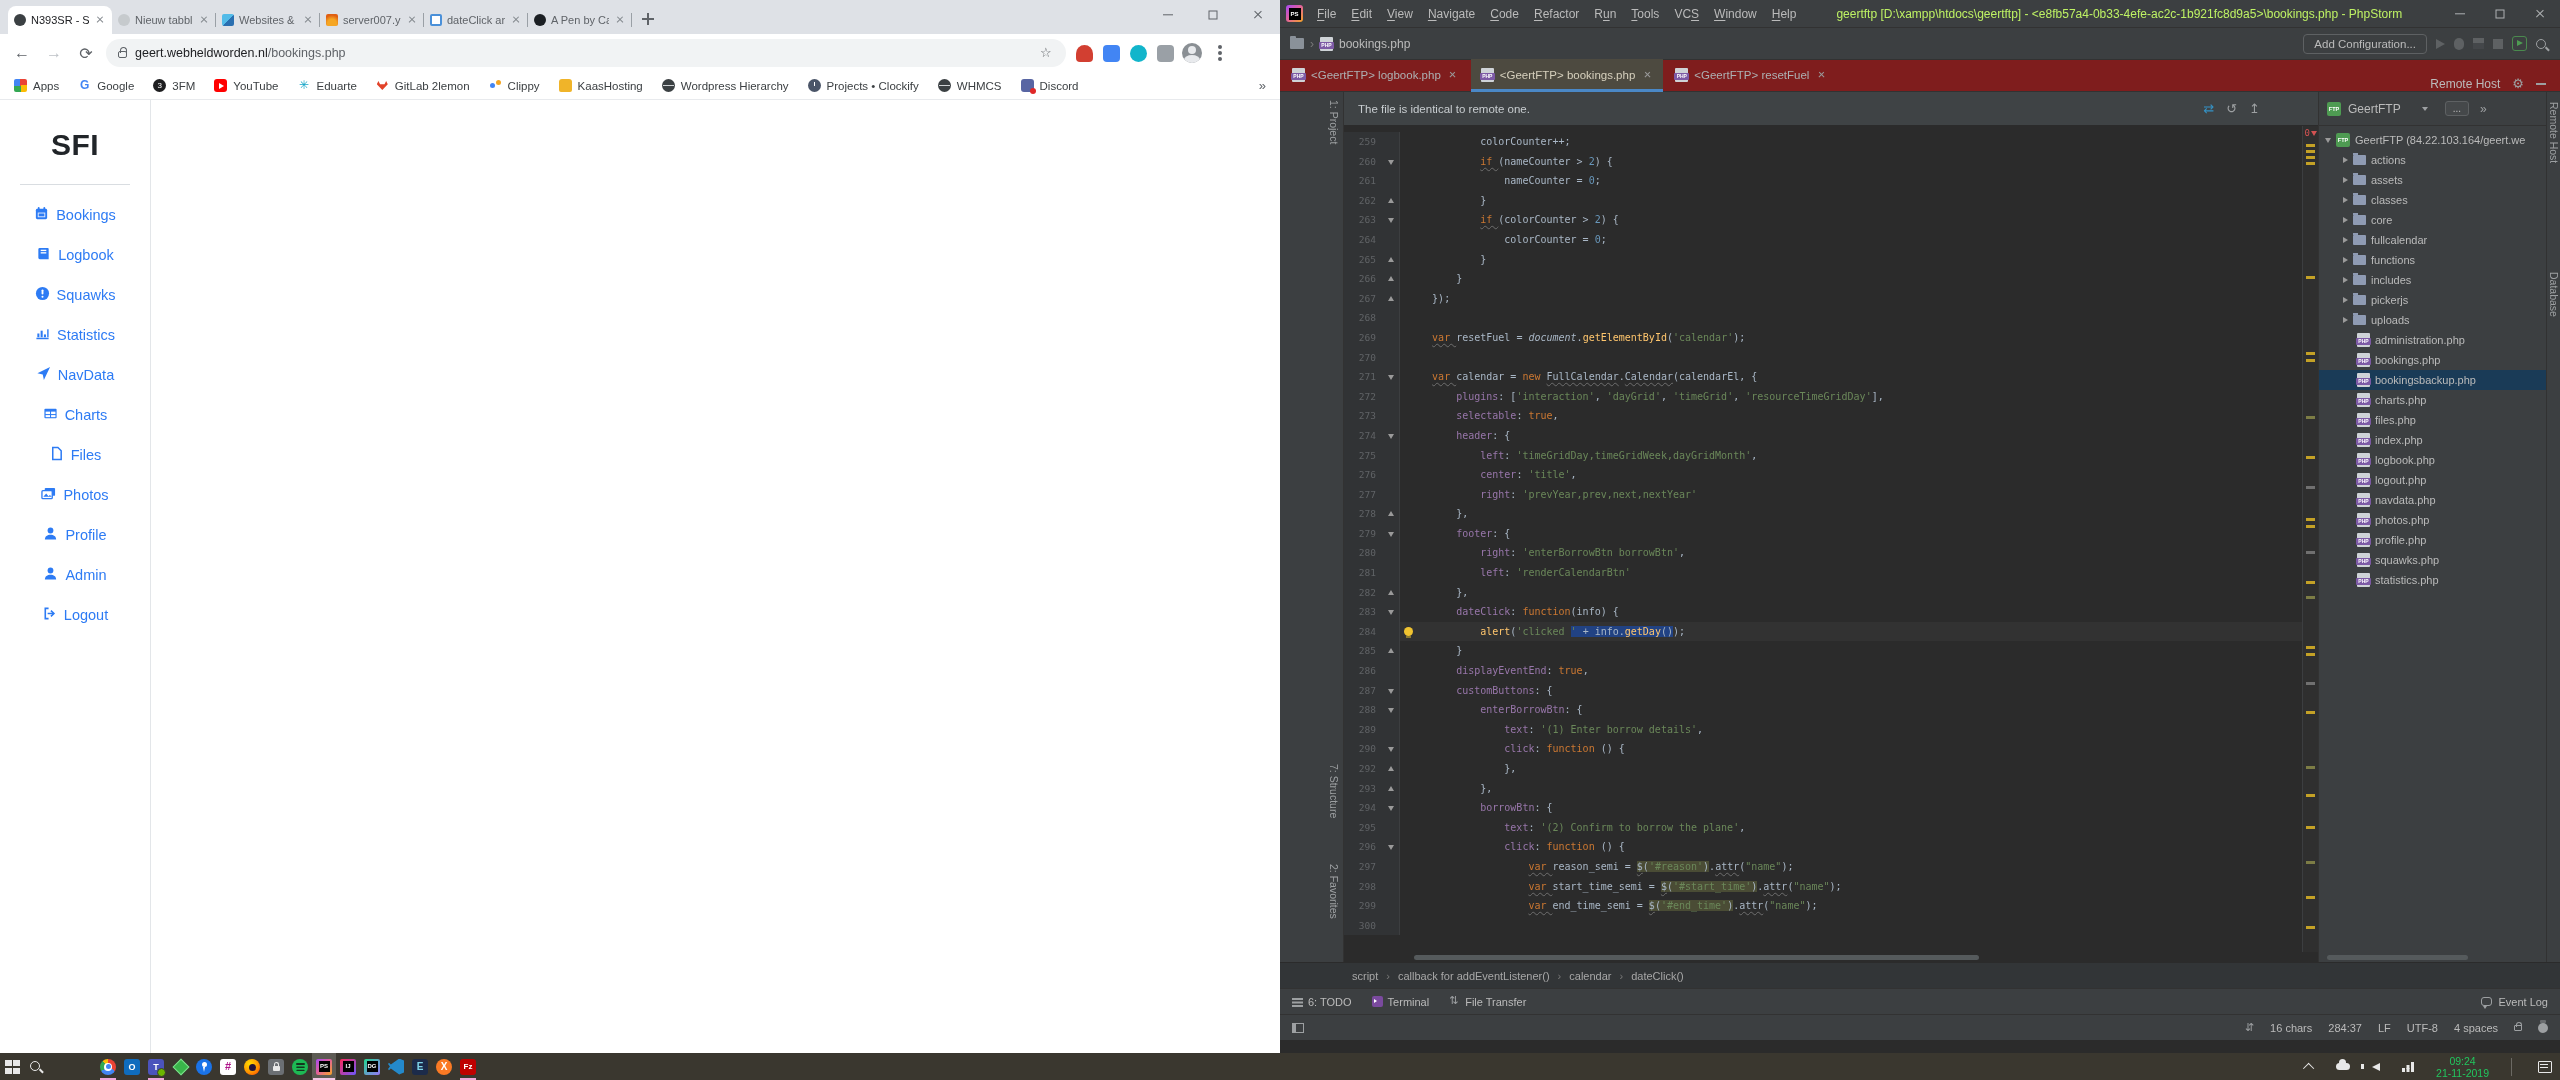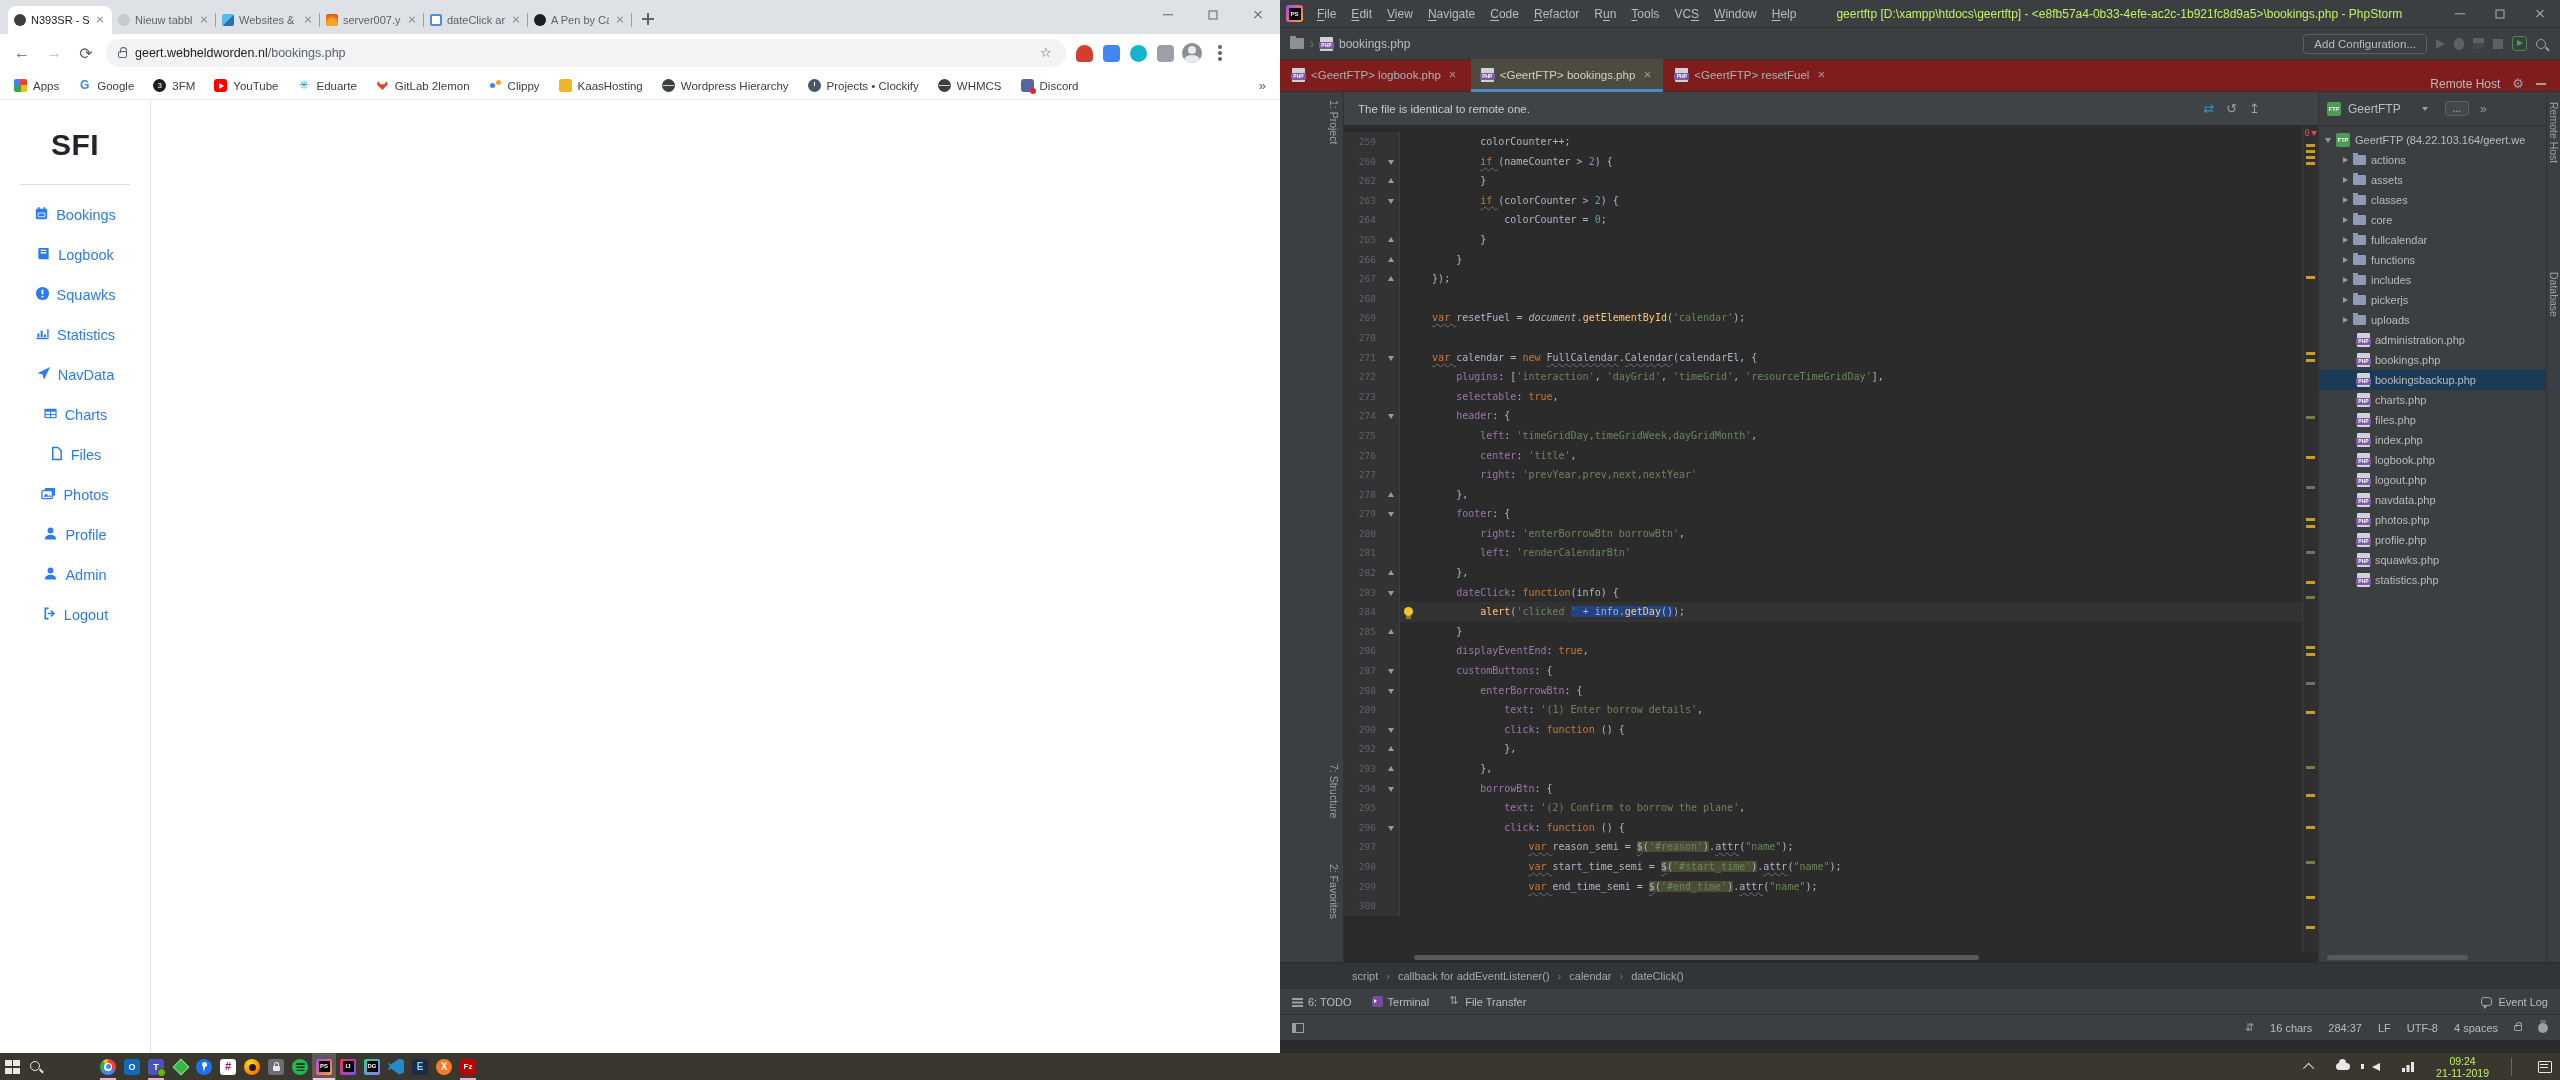--- a/index.html
+++ b/index.html
@@ -204,21 +204,21 @@
   .tb-firefox{border-radius:50%;background:radial-gradient(circle at 35% 30%,#ffdc00,#ff9500 55%,#ff3b00);} .tb-firefox::before{content:"";position:absolute;left:5px;top:5px;width:7px;height:7px;border-radius:50%;background:#20123a;}
   .tb-lock{background:#6b6f73;} .tb-lock::before{content:"";position:absolute;left:4.5px;top:7px;width:7px;height:5px;background:#e8e8e8;border-radius:1px;} .tb-lock::after{content:"";position:absolute;left:5.5px;top:3px;width:3.5px;height:4px;border:1.4px solid #e8e8e8;border-bottom:none;border-radius:3px 3px 0 0;}
   .tb-spotify{background:#1db954;border-radius:50%;} .tb-spotify::before{content:"";position:absolute;left:3.5px;top:4.5px;width:9px;height:1.7px;border-radius:2px;background:#14351e;box-shadow:0 3.2px 0 -0.2px #14351e,0 6.4px 0 -0.4px #14351e;}
   .tb-phpstorm{background:linear-gradient(135deg,#a649f5,#e05fa0 45%,#f5a623);border-radius:2px;} .tb-phpstorm::before{content:"PS";position:absolute;inset:2.5px;background:#000;font-size:6px;font-weight:bold;color:#fff;line-height:11px;}
   .tb-intellij{background:linear-gradient(135deg,#fe2857,#6b57ff);border-radius:2px;} .tb-intellij::before{content:"IJ";position:absolute;inset:2.5px;background:#000;font-size:6px;font-weight:bold;color:#fff;line-height:11px;}
   .tb-datagrip{background:linear-gradient(135deg,#22d88f,#9775f8);border-radius:2px;} .tb-datagrip::before{content:"DG";position:absolute;inset:2.5px;background:#000;font-size:6px;font-weight:bold;color:#fff;line-height:11px;}
   .tb-vscode{background:#2489ca;border-radius:0;clip-path:polygon(70% 0,100% 12%,100% 88%,70% 100%,18% 62%,6% 74%,0 66%,12% 50%,0 34%,6% 26%,18% 38%);}
   .tb-eclipse{background:#1c2b4a;color:#7fd4e8;font-size:10px;line-height:15px;}
   .tb-xampp{background:#fb7a24;border-radius:50%;font-size:10px;line-height:16px;}
   .tb-filezilla{background:#bf0000;font-size:8px;line-height:16px;}
-  .tray { margin-left:auto; display:flex; align-items:center; gap:22px; padding-right:8px; color:#bef264; }
+  .tray { margin-left:auto; display:flex; align-items:center; gap:22px; padding-right:8px; color:#22c55e; }
   .trchev { width:8px; height:8px; border-left:1.6px solid #e8e8e8; border-top:1.6px solid #e8e8e8; transform:rotate(45deg) translateY(2px); }
   .trcloud { width:14px; height:7px; background:#e8e8e8; border-radius:5px; position:relative; } .trcloud::before{content:"";position:absolute;left:3px;top:-4px;width:7px;height:7px;border-radius:50%;background:#e8e8e8;}
   .trvol { width:0; height:0; border-right:8px solid #e8e8e8; border-top:4px solid transparent; border-bottom:4px solid transparent; position:relative; } .trvol::before{content:"";position:absolute;left:-11px;top:-2.5px;width:3px;height:5px;background:#e8e8e8;}
   .trnet { width:12px; height:10px; position:relative; } .trnet::before{content:"";position:absolute;left:0;bottom:0;width:3px;height:4px;background:#e8e8e8;box-shadow:4.5px 0 0 #e8e8e8,4.5px -3px 0 #e8e8e8,9px 0 0 #e8e8e8,9px -3px 0 #e8e8e8,9px -6px 0 #e8e8e8;}
   .trclock { text-align:center; font-size:10.5px; line-height:12px; }
   .traction { width:14px; height:12px; border:1.5px solid #e8e8e8; border-radius:1px; position:relative; margin-left:4px; } .traction::before{content:"";position:absolute;left:1px;top:2px;width:8px;height:1.3px;background:#e8e8e8;box-shadow:0 3px 0 #e8e8e8;}
   .trdiv { width:1px; height:18px; background:rgba(255,255,255,.25); }
 </style>
 </head>
 <body>
@@ -528,20 +528,21 @@
           <span class="bannericons">
             <span class="bic-sync">⇄</span>
             <span class="bic-undo">↺</span>
             <span class="bic-up">↥</span>
           </span>
         </div>
         <div class="codewrap">
           <div class="codelines" id="codelines">
               <div class="code-line"><span class="ln">259</span><span class="fold"></span><span class="ct">            <span class="tok d">colorCounter++;</span></span></div>
               <div class="code-line"><span class="ln">260</span><span class="fold fv"></span><span class="ct">            <span class="tok k u">if </span><span class="tok d">(nameCounter &gt; </span><span class="tok n">2</span><span class="tok d">) {</span></span></div>
+              <div class="code-line"><span class="ln">261</span><span class="fold"></span><span class="ct">                <span class="tok d">nameCounter = </span><span class="tok n">0</span><span class="tok d">;</span></span></div>
               <div class="code-line"><span class="ln">262</span><span class="fold fc"></span><span class="ct">            <span class="tok d">}</span></span></div>
               <div class="code-line"><span class="ln">263</span><span class="fold fv"></span><span class="ct">            <span class="tok k u">if </span><span class="tok d">(colorCounter &gt; </span><span class="tok n">2</span><span class="tok d">) {</span></span></div>
               <div class="code-line"><span class="ln">264</span><span class="fold"></span><span class="ct">                <span class="tok d">colorCounter = </span><span class="tok n">0</span><span class="tok d">;</span></span></div>
               <div class="code-line"><span class="ln">265</span><span class="fold fc"></span><span class="ct">            <span class="tok d">}</span></span></div>
               <div class="code-line"><span class="ln">266</span><span class="fold fc"></span><span class="ct">        <span class="tok d">}</span></span></div>
               <div class="code-line"><span class="ln">267</span><span class="fold fc"></span><span class="ct">    <span class="tok d">});</span></span></div>
               <div class="code-line"><span class="ln">268</span><span class="fold"></span><span class="ct"></span></div>
               <div class="code-line"><span class="ln">269</span><span class="fold"></span><span class="ct">    <span class="tok k u">var </span><span class="tok d">resetFuel = </span><span class="tok doc">document</span><span class="tok d">.</span><span class="tok f">getElementById</span><span class="tok d">(</span><span class="tok s">'calendar'</span><span class="tok d">);</span></span></div>
               <div class="code-line"><span class="ln">270</span><span class="fold"></span><span class="ct"></span></div>
               <div class="code-line"><span class="ln">271</span><span class="fold fv"></span><span class="ct">    <span class="tok k u">var </span><span class="tok d">calendar = </span><span class="tok k">new </span><span class="tok d u">FullCalendar</span><span class="tok d">.</span><span class="tok d u">Calendar</span><span class="tok d">(calendarEl, {</span></span></div>

